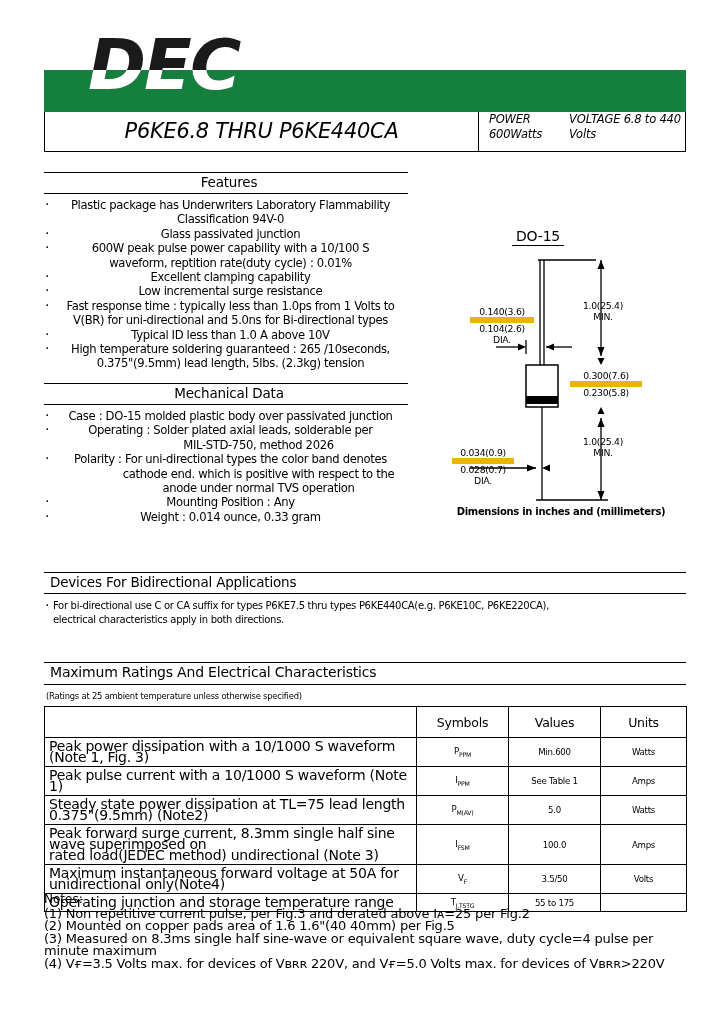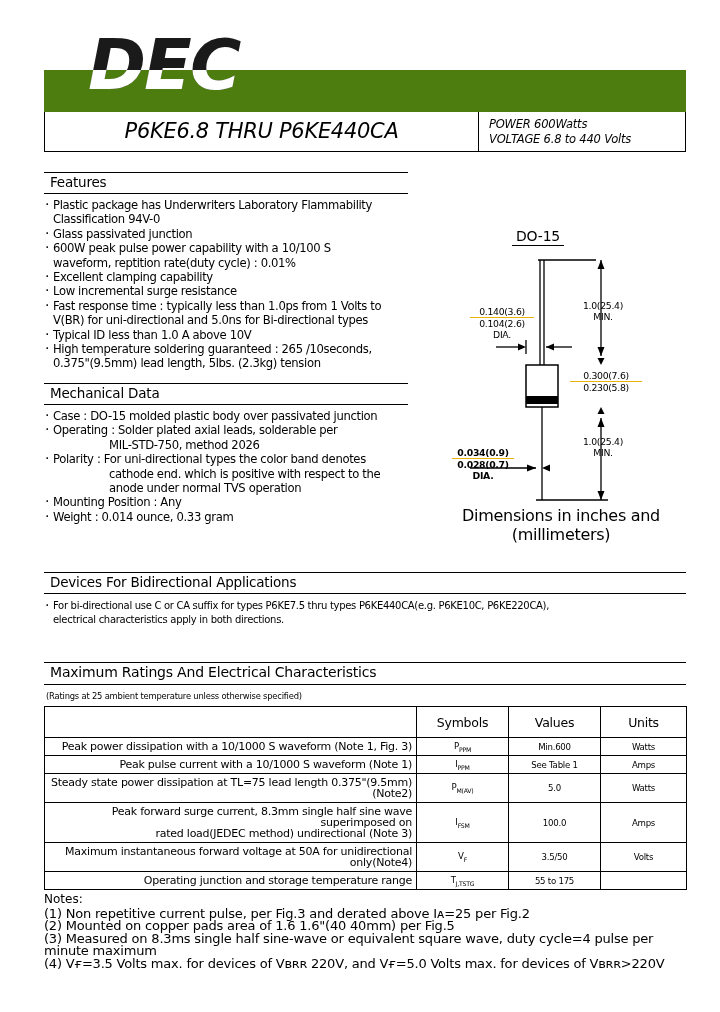--- a/index.html
+++ b/index.html
@@ -25,21 +25,21 @@
   
   .header-wrap {
     position: absolute;
     left: 44px;
     top: 38px;
     width: 642px;
   }
   .logo-band {
     position: relative;
     height: 42px;
-    background: #4d7c0f;
+    background: #15803d;
     margin-top: 32px;
   }
   .logo-text {
     position: absolute;
     left: 44px;
     top: -44px;
     font-family: "DejaVu Sans", sans-serif;
     font-size: 70px;
     font-weight: 700;
     font-style: italic;
@@ -82,21 +82,21 @@
   }
   .part-title {
     font-size: 21px;
     font-weight: 400;
     letter-spacing: -0.3px;
     font-family: "DejaVu Sans", sans-serif;
   }
   .title-right {
     width: 206px;
     display: flex;
-    flex-direction: column;
+    flex-direction: row;
     justify-content: center;
     padding-left: 10px;
     box-sizing: border-box;
   }
   .title-right div {
     font-size: 11.5px;
     line-height: 15px;
     font-family: "DejaVu Sans", sans-serif;
     letter-spacing: -0.2px;
   }
@@ -112,20 +112,21 @@
   .sec-rule-top {
     border-top: 1.5px solid #000;
   }
 
   
   .left-col {
     position: absolute;
     left: 44px;
     top: 172px;
     width: 364px;
+    text-align: center;
   }
   ul.feat {
     list-style: none;
     margin: 4px 0 0 0;
     padding: 0;
   }
   ul.feat li {
     position: relative;
     font-size: 11.6px;
     line-height: 14.4px;
@@ -173,31 +174,32 @@
   }
   .dim-txt {
     position: absolute;
     font-size: 9.3px;
     font-family: "DejaVu Sans", sans-serif;
     line-height: 11px;
     letter-spacing: -0.3px;
     text-align: center;
     white-space: nowrap;
   }
-  .frac-top { border-bottom: 1px solid #eab308; display: block; padding: 0 1px; }
+  .frac-top { border-bottom: 6px solid #eab308; display: block; padding: 0 1px; }
   .frac-bot { display: block; padding: 0 1px; }
   .diag-caption {
     position: absolute;
     left: 0px;
     top: 278px;
     width: 262px;
     text-align: center;
-    font-size: 16px;
+    font-size: 10px;
     font-family: "DejaVu Sans", sans-serif;
     letter-spacing: -0.3px;
+    font-weight: bold;
   }
   svg.dwg { position: absolute; left: 0; top: 0; }
 
   
   .bidir {
     position: absolute;
     left: 44px;
     top: 572px;
     width: 642px;
   }
@@ -240,24 +242,24 @@
     font-family: "DejaVu Sans", sans-serif;
     font-weight: 400;
     letter-spacing: -0.25px;
   }
   table.rt th {
     font-size: 12.5px;
     height: 28px;
     text-align: center;
   }
   table.rt td.desc {
-    font-size: 11px;
+    font-size: 14px;
     padding: 3px 4px;
     line-height: 11px;
-    text-align: right;
+    text-align: left;
   }
   table.rt td.ctr {
     font-size: 8.6px;
     text-align: center;
     vertical-align: middle;
   }
   .sub { font-size: 0.72em; vertical-align: sub; }
 
   
   .notes {
@@ -395,21 +397,21 @@
     <div class="dim-txt" style="left:140px; top:142px; width:72px;">
       <span class="frac-top">0.300(7.6)</span>
       <span class="frac-bot">0.230(5.8)</span>
     </div>
 
     <div class="dim-txt" style="left:138px; top:208px; width:70px;">
       <span>1.0(25.4)</span>
       <span style="display:block">MIN.</span>
     </div>
 
-    <div class="dim-txt" style="left:22px; top:219px; width:62px;font-weight:bold;">
+    <div class="dim-txt" style="left:22px; top:219px; width:62px;">
       <span class="frac-top">0.034(0.9)</span>
       <span class="frac-bot">0.028(0.7)</span>
       <span>DIA.</span>
     </div>
 
     <div class="diag-caption">Dimensions in inches and (millimeters)</div>
   </div>
 
   <div class="bidir">
     <div class="sec-head sec-rule-top">Devices For Bidirectional Applications</div>

